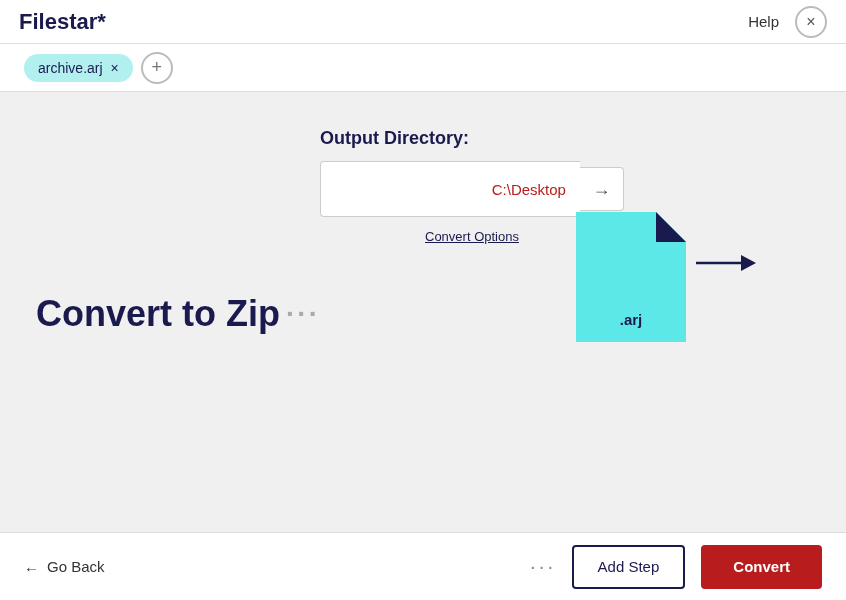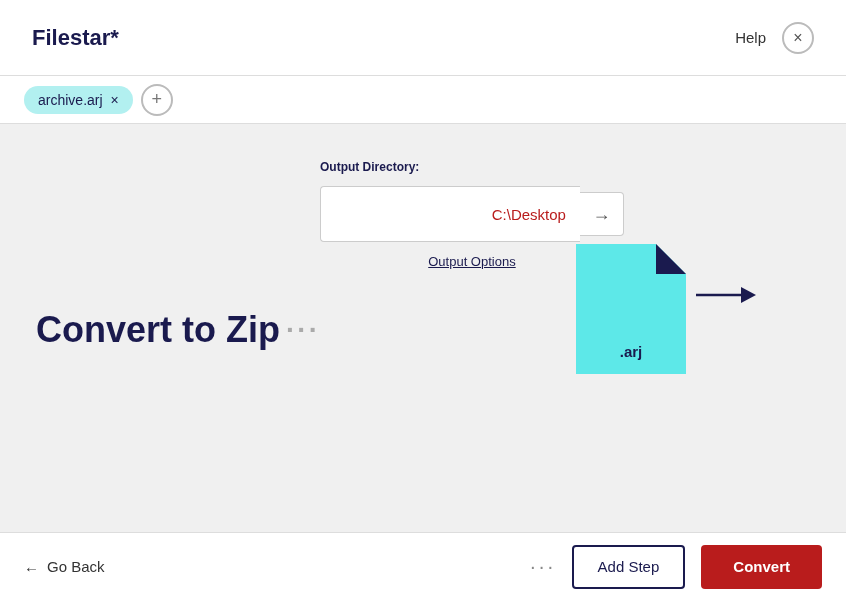--- a/index.html
+++ b/index.html
@@ -11,22 +11,22 @@
       height: 600px;
       overflow: hidden;
       display: flex;
       flex-direction: column;
     }
 
     
     .header {
       background: #fff;
       border-bottom: 1px solid #ddd;
-      padding: 0 32px;
-      height: 76px;
+      padding: 0 19px;
+      height: 44px;
       display: flex;
       align-items: center;
       justify-content: space-between;
       flex-shrink: 0;
     }
 
     .header-left {
       display: flex;
       align-items: center;
       gap: 16px;
@@ -137,21 +137,21 @@
       letter-spacing: 2px;
     }
 
     .form-section {
       display: flex;
       flex-direction: column;
       gap: 12px;
     }
 
     .form-label {
-      font-size: 12px;
+      font-size: 18px;
       font-weight: 600;
       color: #1a1a4e;
     }
 
     .input-row {
       display: flex;
       align-items: center;
       gap: 0;
     }
 
@@ -332,21 +332,21 @@
   </div>
 
   <div class="form-section">
     <label class="form-label">Output Directory:</label>
     <div class="input-row">
       <input class="dir-input" type="text" value="C:\Desktop" style="">
       <button class="dir-btn">
         <span>→</span>
       </button>
     </div>
-    <button class="output-options-link">Output Options</button>
+    <button class="output-options-link">Convert Options</button>
   </div>
 
   <div class="illustration">
 
     <div class="file-icon">
       <svg viewBox="0 0 110 130" xmlns="http://www.w3.org/2000/svg">
         <polygon points="0,0 80,0 110,30 110,130 0,130" fill="#5de8e8"></polygon>
         <polygon points="80,0 110,30 80,30" fill="#1a1a4e"></polygon>
       </svg>
       <span class="file-ext">.arj</span>

